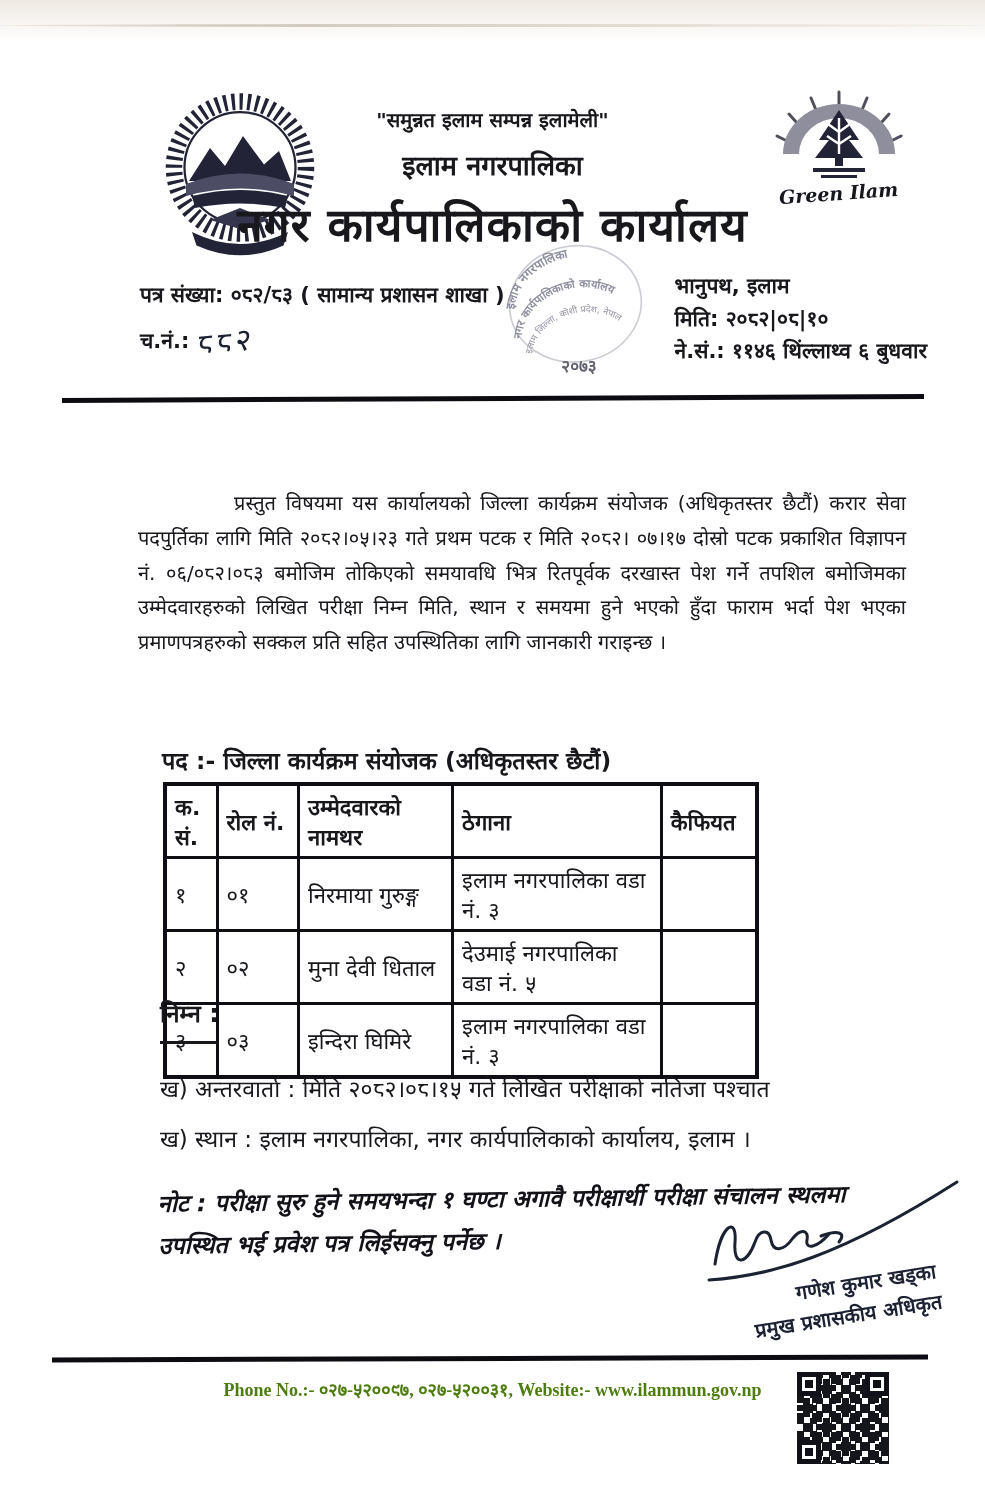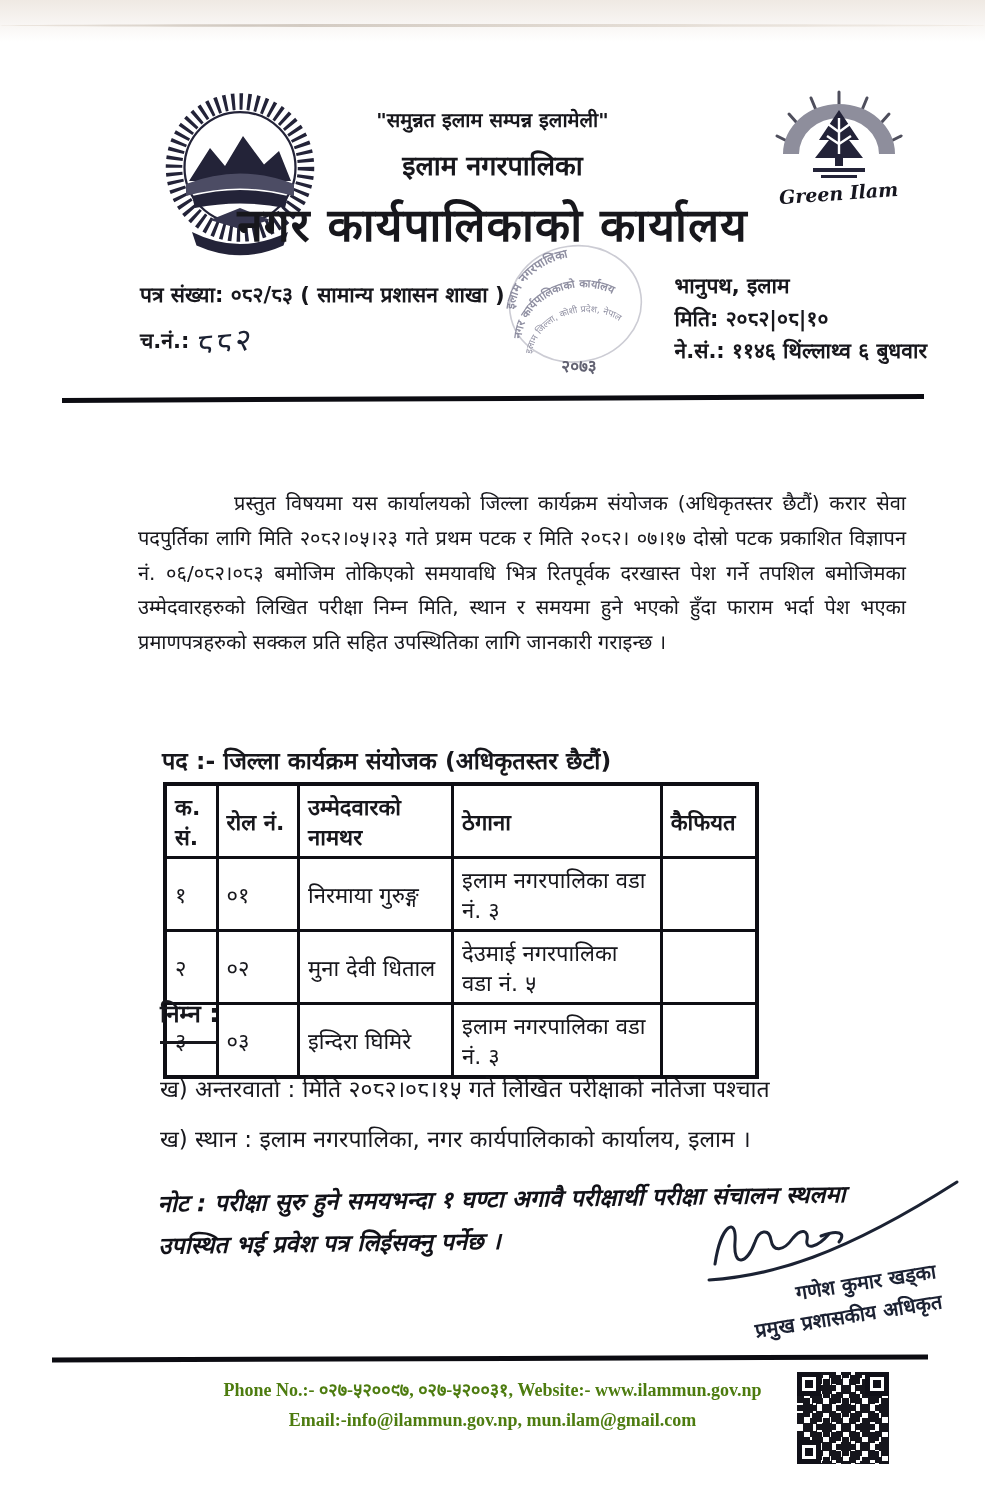--- a/index.html
+++ b/index.html
@@ -212,21 +212,20 @@
       </g>
     </svg>
     <div class="sig-name">गणेश कुमार खड्का</div>
     <div class="sig-title">प्रमुख प्रशासकीय अधिकृत</div>
   </div>
 
   <div class="abs rule-2"></div>
 
   <div class="abs footer-text">
     <div>Phone No.:- ०२७-५२००९७, ०२७-५२००३१, Website:- www.ilammun.gov.np</div>
-    <div>Email:-info@ilammun.gov.np, mun.ilam@gmail.com</div>
   </div>
 
   <div class="abs qr">
     <div class="f tl"></div>
     <div class="f tr"></div>
     <div class="f bl"></div>
   </div>
 </div>
 
 </body></html>

